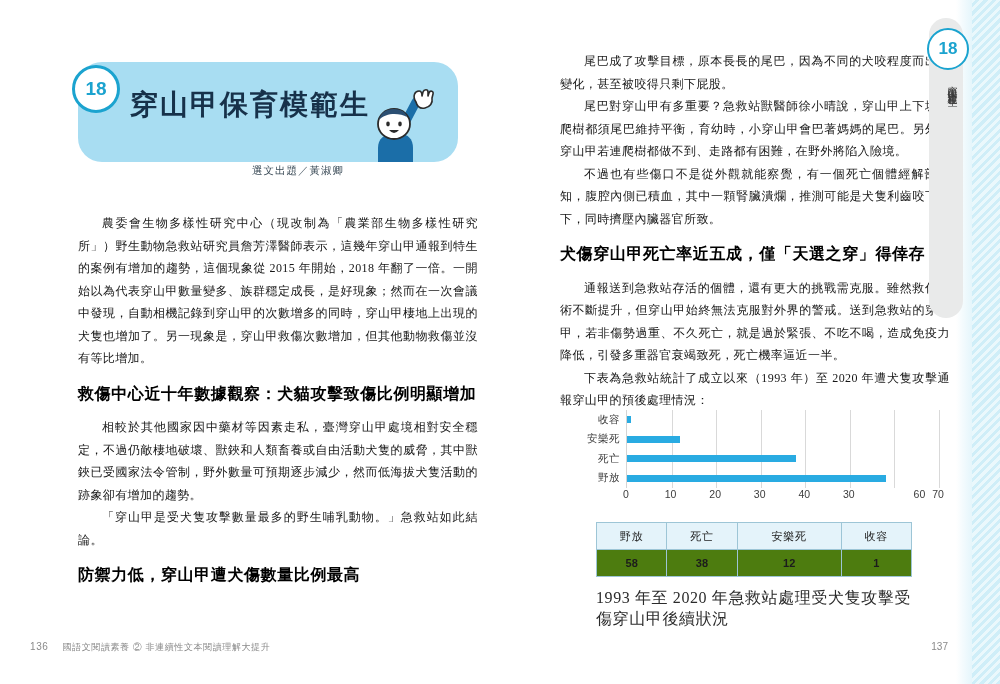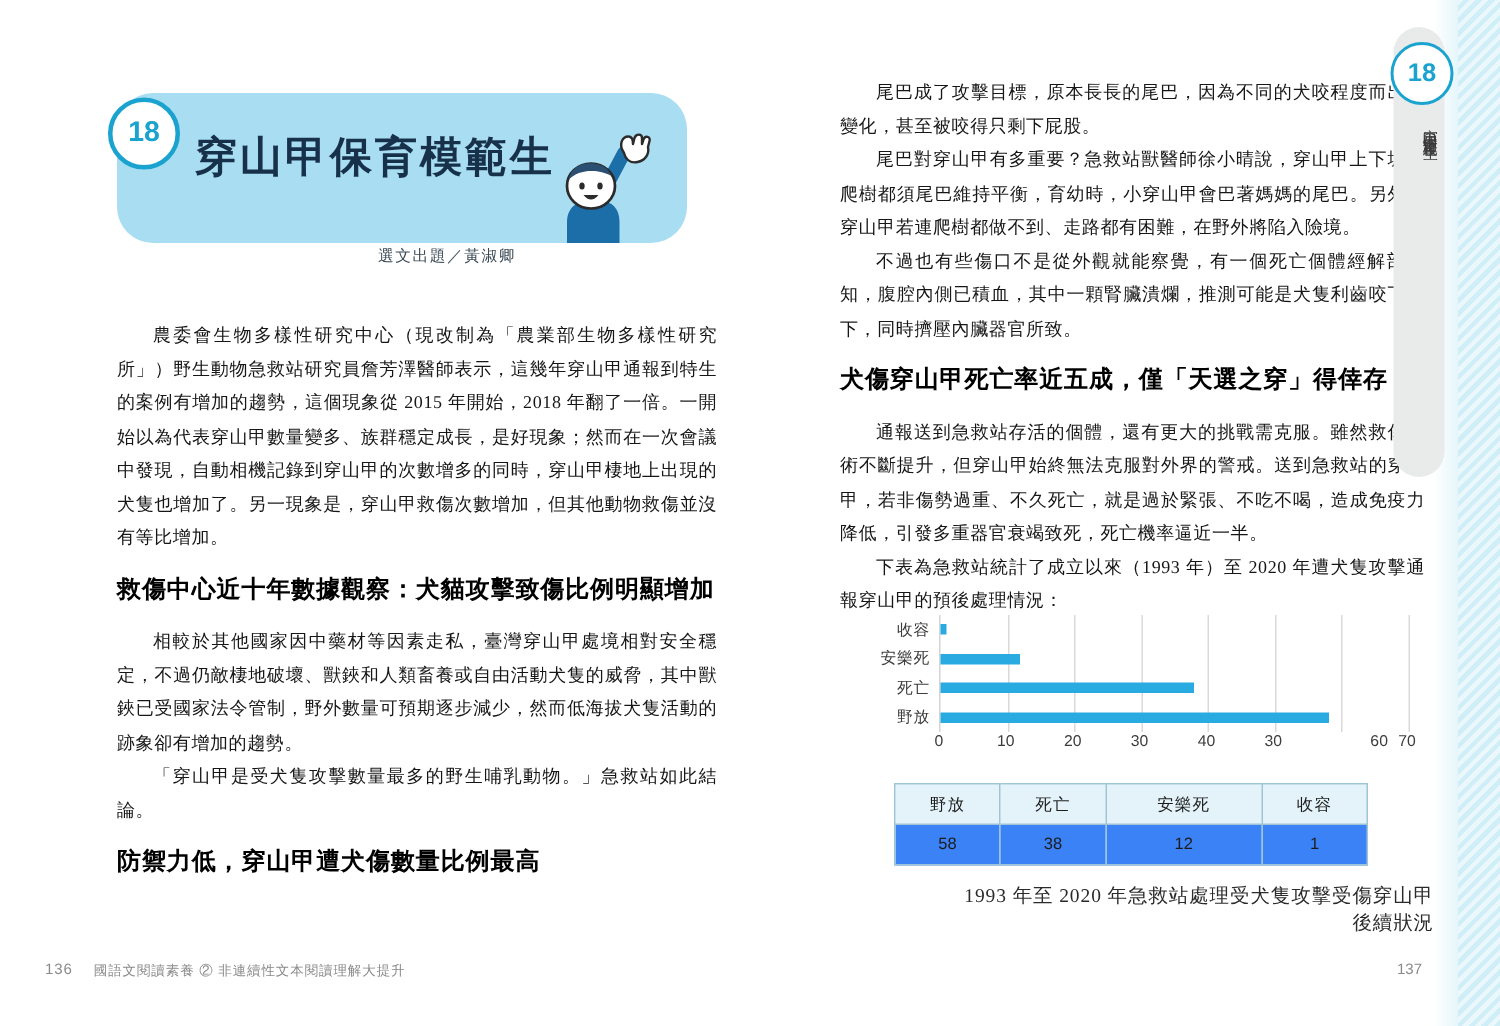--- a/index.html
+++ b/index.html
@@ -243,32 +243,32 @@
     text-align: center;
     height: 26px;
     font-weight: normal;
     padding: 0;
   }
   #data-table th {
     background: #e4f3fa;
     letter-spacing: 0.8px;
   }
   #data-table td {
-    background: #3b82f6;
+    background: #4d7c0f;
+    font-weight: bold;
   }
   #table-caption {
     position: absolute;
     left: 596px;
     top: 588px;
     width: 316px;
-    text-align: right;
-    font-size: 13px;
+    text-align: left;
+    font-size: 16px;
     letter-spacing: 0.6px;
     color: #2b2b2b;
-    margin-left: 44px;
   }
 
   
   #footer-left {
     position: absolute;
     left: 30px; top: 641px;
     font-family: "Liberation Sans", sans-serif;
     font-size: 9px;
     letter-spacing: 0.6px;
     color: #8a8a8a;

